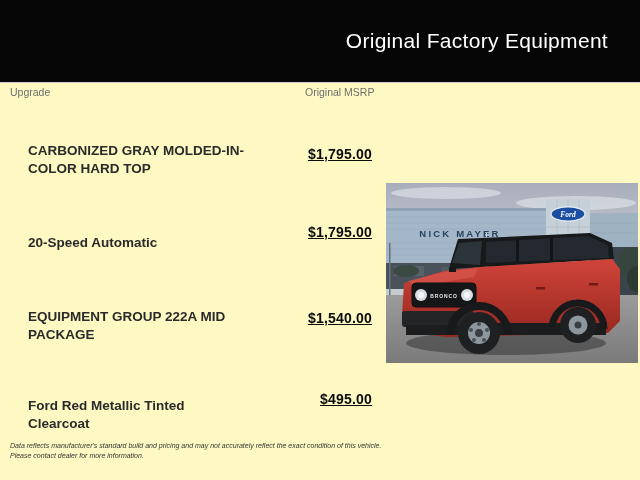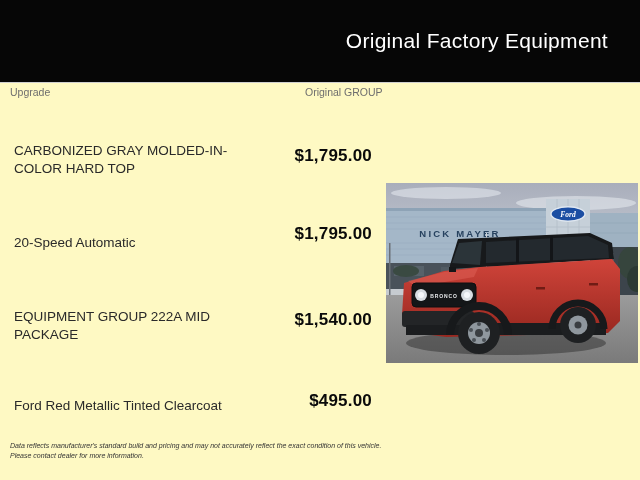--- a/index.html
+++ b/index.html
@@ -12,24 +12,24 @@
            justify-content:flex-end;padding-right:32px;box-sizing:border-box;}
   .page-title{color:#ffffff;font-size:21px;letter-spacing:.3px;white-space:nowrap;}
 
   
   .col-head{position:absolute;top:86px;font-size:10.5px;color:#6e6e6e;}
   .col-head.upgrade{left:10px;}
   .col-head.msrp{left:305px;}
 
   
   .row{display:contents;}
-  .name{position:absolute;left:14px;width:218px;font-size:13.5px;line-height:18px;
-        color:#2a2a2a;}
-  .price{position:absolute;left:252px;width:120px;text-align:right;font-size:17px;
-         font-weight:bold;color:#0a0a0a;letter-spacing:.2px;}
+  .name{position:absolute;left:28px;width:218px;font-size:13.5px;line-height:18px;
+        color:#2a2a2a;font-weight:bold;}
+  .price{position:absolute;left:252px;width:120px;text-align:right;font-size:14px;
+         font-weight:bold;color:#0a0a0a;letter-spacing:.2px;text-decoration:underline;}
   .n1{top:142px}.p1{top:146px}
   .n2{top:234px}.p2{top:224px}
   .n3{top:308px}.p3{top:310px}
   .n4{top:397px}.p4{top:391px}
 
   
   .photo{position:absolute;left:386px;top:183px;width:252px;height:180px;display:block;}
 
   
   .disclaimer{position:absolute;left:10px;top:441px;width:400px;font-size:7px;
@@ -38,21 +38,21 @@
 </head>
 <body>
 
 <div id="page">
 
   <div class="top-bar">
     <div class="page-title">Original Factory Equipment</div>
   </div>
 
   <div class="col-head upgrade">Upgrade</div>
-  <div class="col-head msrp">Original GROUP</div>
+  <div class="col-head msrp">Original MSRP</div>
 
   <div class="row">
     <div class="name n1">CARBONIZED GRAY MOLDED-IN-COLOR HARD TOP</div>
     <div class="price p1">$1,795.00</div>
   </div>
   <div class="row">
     <div class="name n2">20-Speed Automatic</div>
     <div class="price p2">$1,795.00</div>
   </div>
   <div class="row">

